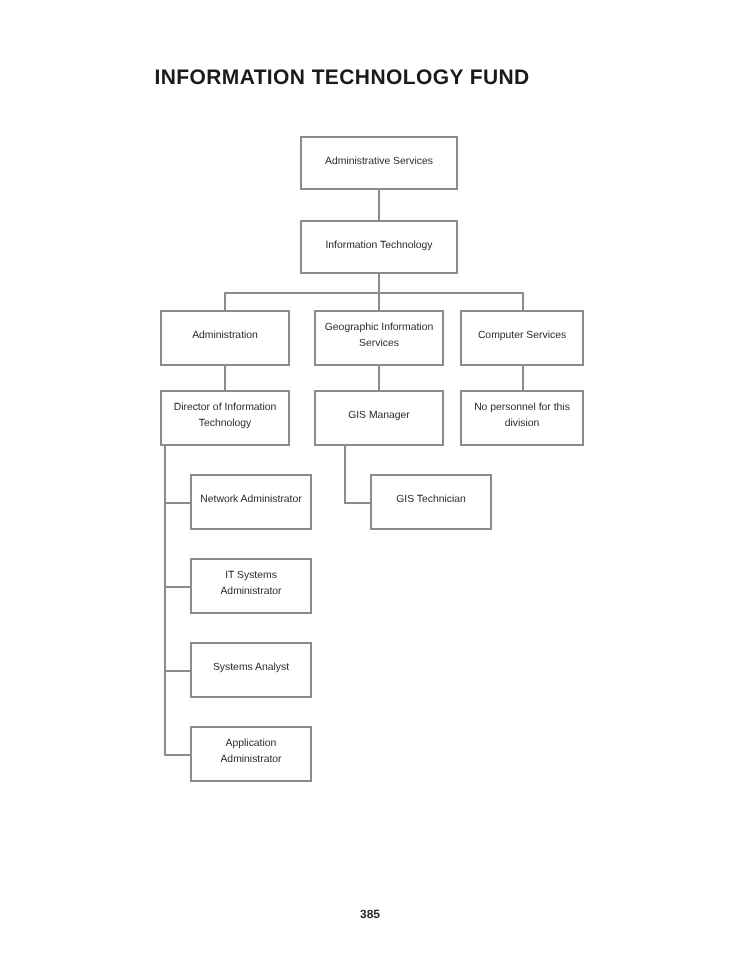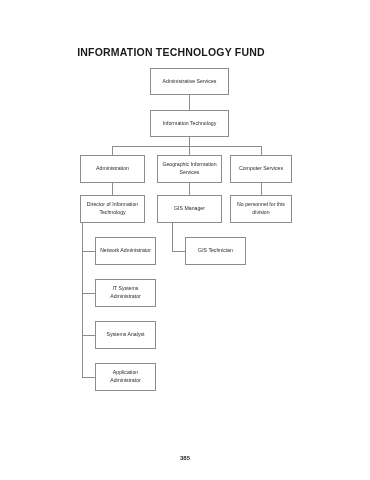--- a/index.html
+++ b/index.html
@@ -18,21 +18,20 @@
   #title {
     position: absolute;
     left: 0;
     top: 33px;
     width: 342px;
     text-align: center;
     font-size: 10.5px;
     font-weight: bold;
     letter-spacing: 0.2px;
     color: #1a1a1a;
-    margin-top: 13px;
   }
   .node {
     position: absolute;
     box-sizing: border-box;
     border: 1px solid #8c8c8c;
     background: #ffffff;
     color: #2a2a2a;
     font-size: 5.2px;
     line-height: 1.45;
     text-align: center;

